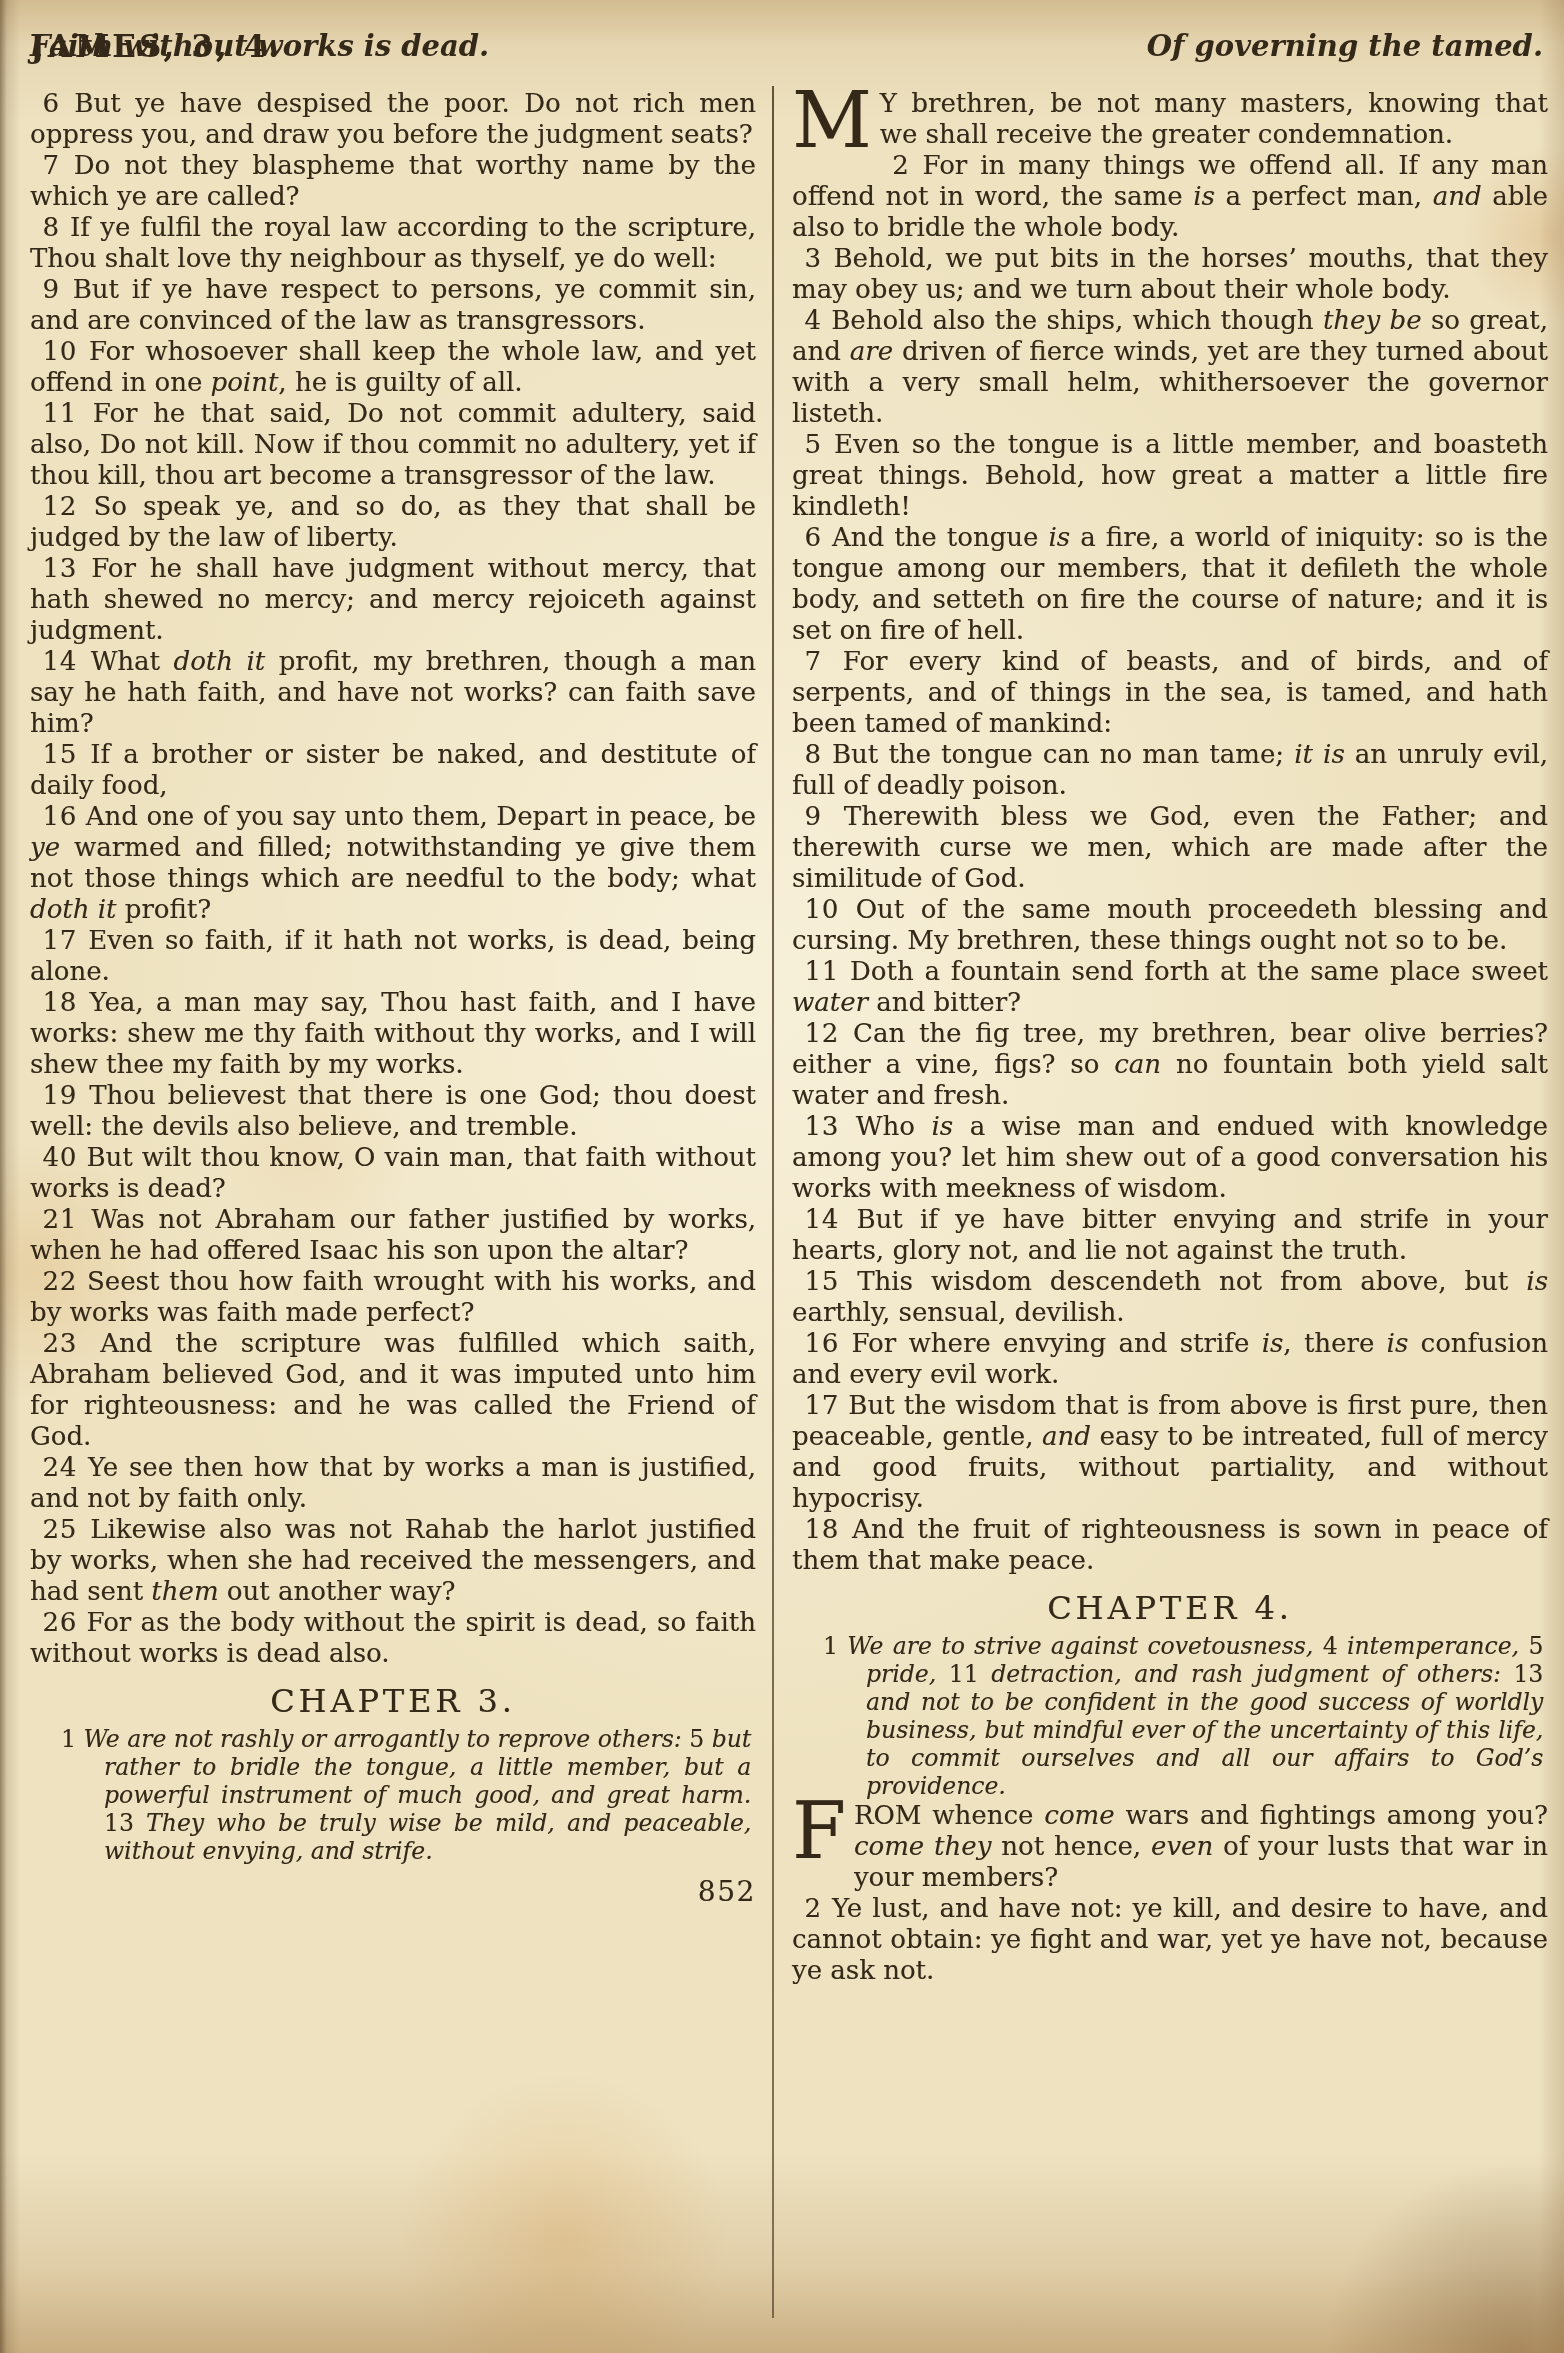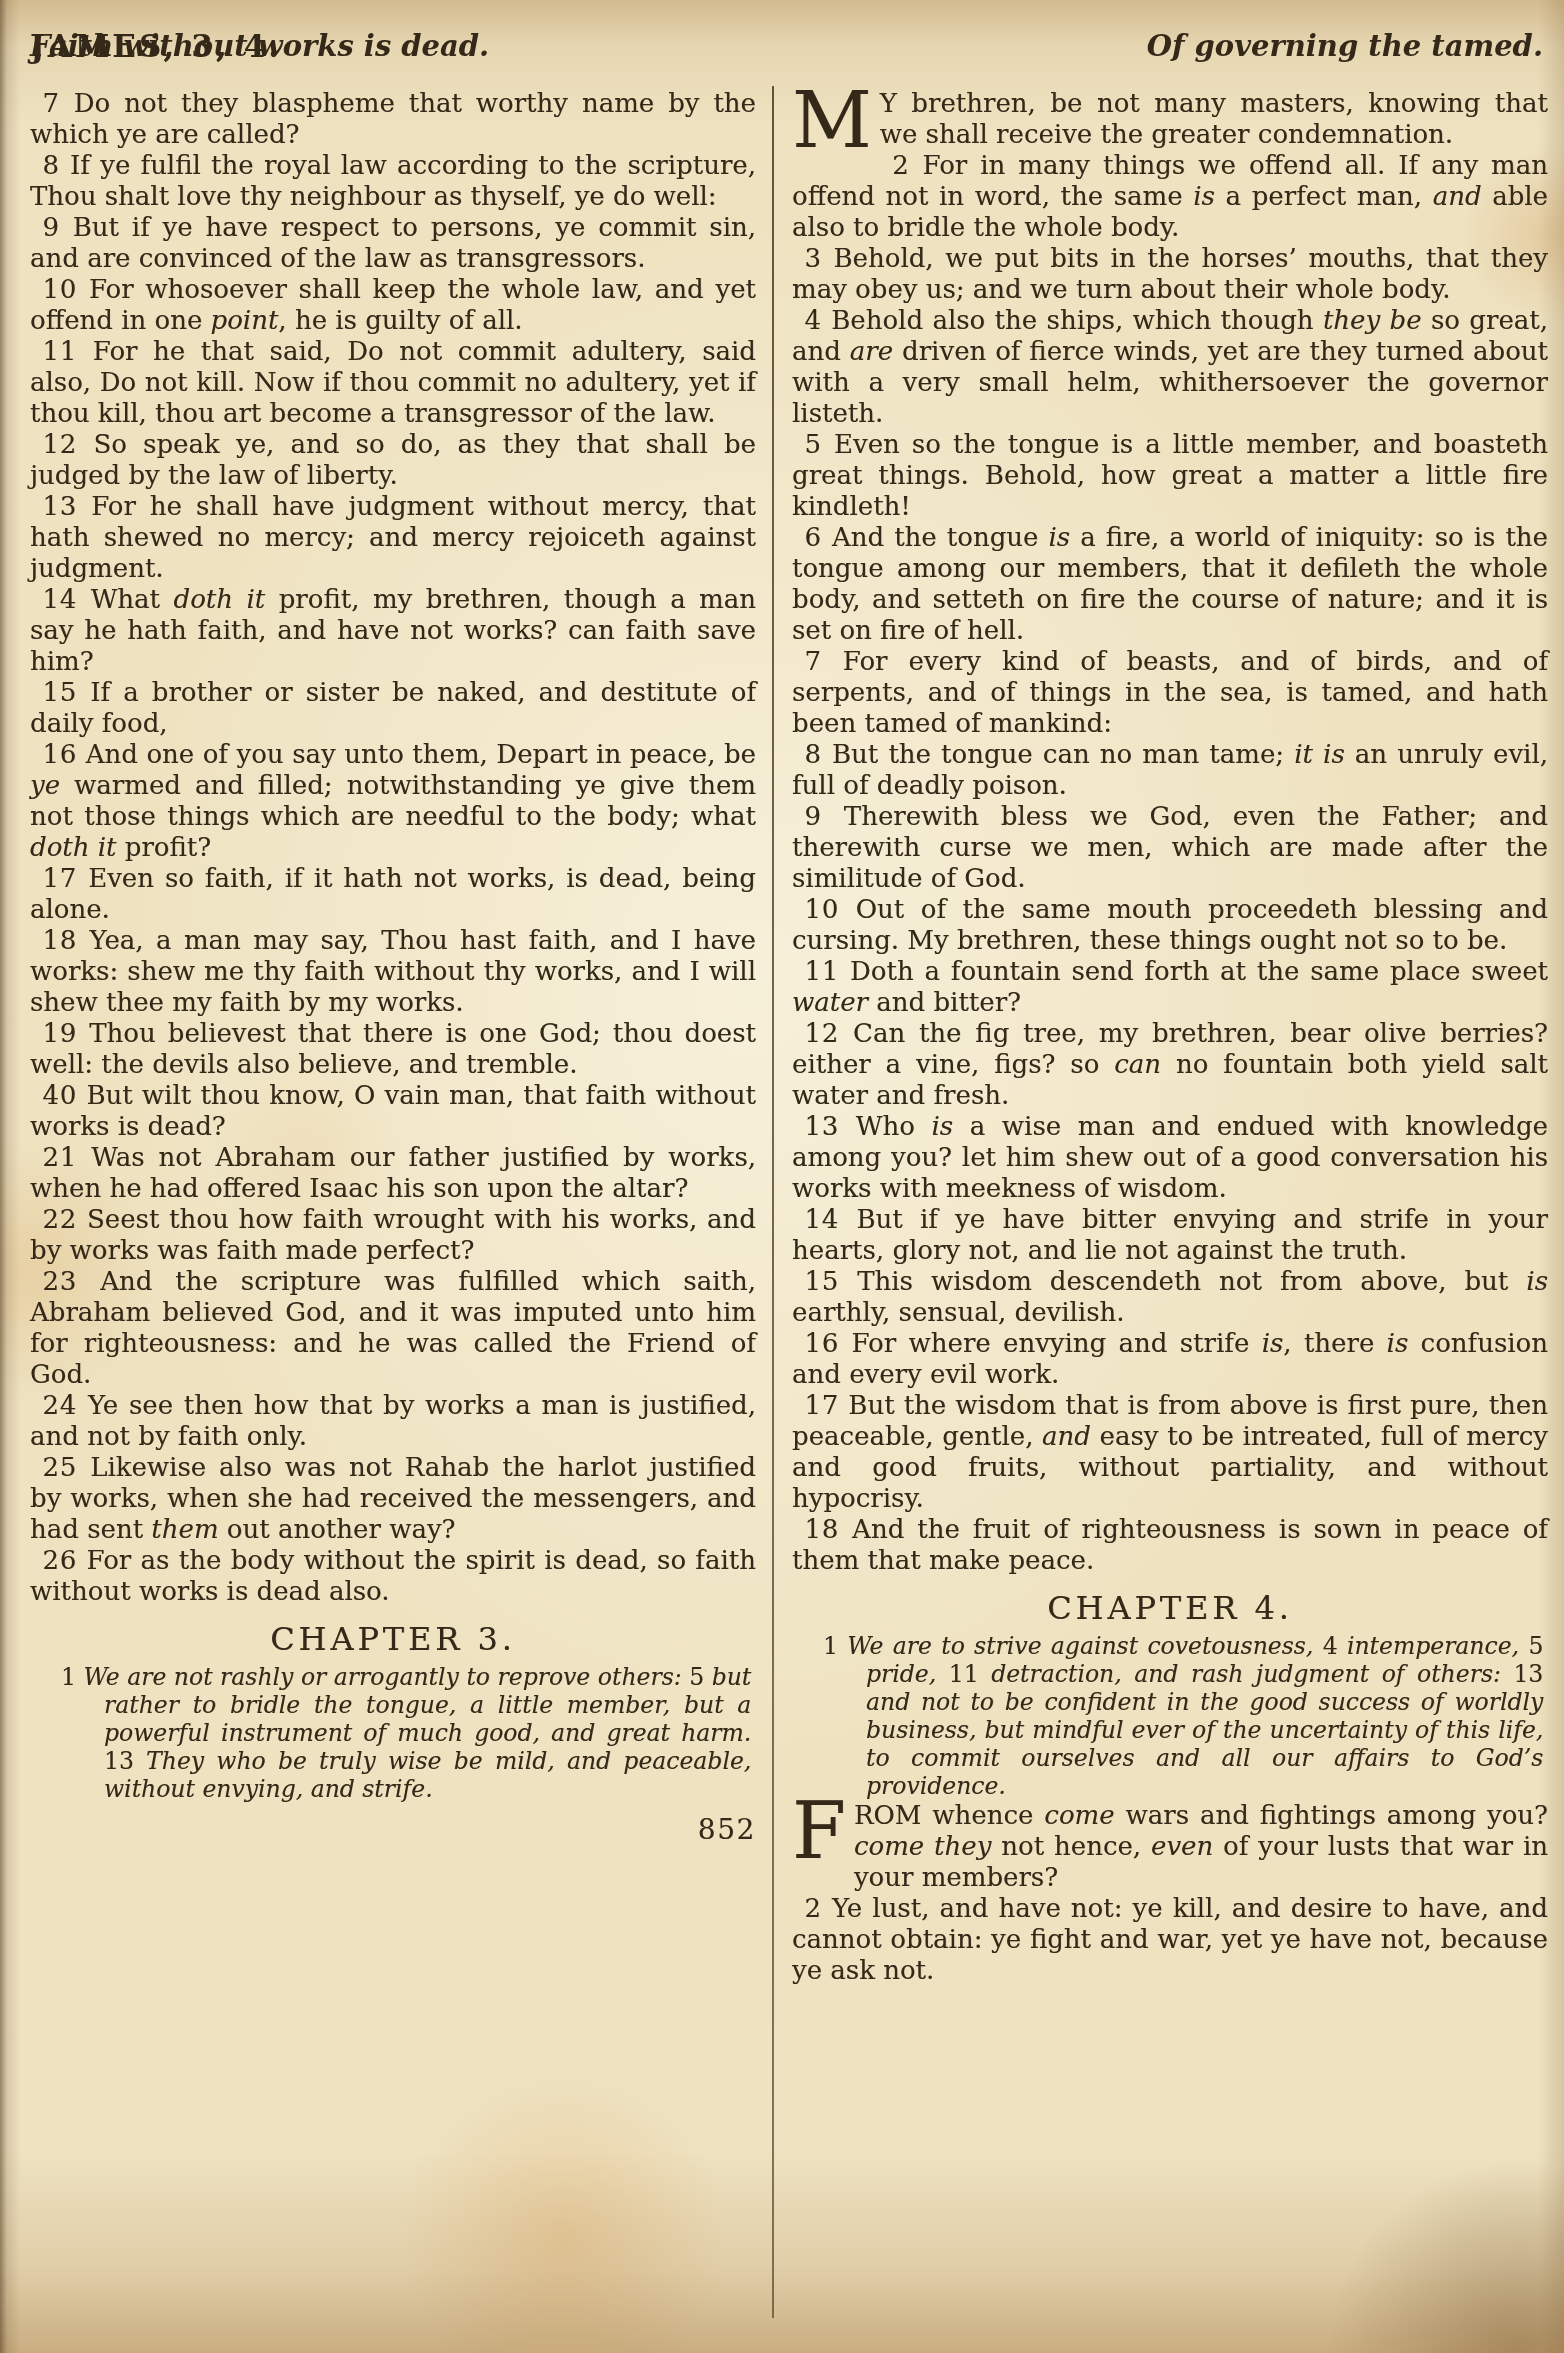--- a/index.html
+++ b/index.html
@@ -67,20 +67,21 @@
 <body>
 
 <div class="page">
   <div class="running-head">
     <div class="rh-left">Faith without works is dead.</div>
     <div class="rh-center">JAMES, 3, 4.</div>
     <div class="rh-right">Of governing the tamed.</div>
   </div>
 
   <div class="col col-left" id="col-left">
+      <p class="verse"><span class="vn">6</span> But ye have despised the poor.  Do not rich men oppress you, and draw you before the judgment seats?</p>
       <p class="verse"><span class="vn">7</span> Do not they blaspheme that worthy name by the which ye are called?</p>
       <p class="verse"><span class="vn">8</span> If ye fulfil the royal law according to the scripture, Thou shalt love thy neighbour as thyself, ye do well:</p>
       <p class="verse"><span class="vn">9</span> But if ye have respect to persons, ye commit sin, and are convinced of the law as transgressors.</p>
       <p class="verse"><span class="vn">10</span> For whosoever shall keep the whole law, and yet offend in one <i>point</i>, he is guilty of all.</p>
       <p class="verse"><span class="vn">11</span> For he that said, Do not commit adultery, said also, Do not kill.  Now if thou commit no adultery, yet if thou kill, thou art become a transgressor of the law.</p>
       <p class="verse"><span class="vn">12</span> So speak ye, and so do, as they that shall be judged by the law of liberty.</p>
       <p class="verse"><span class="vn">13</span> For he shall have judgment without mercy, that hath shewed no mercy; and mercy rejoiceth against judgment.</p>
       <p class="verse"><span class="vn">14</span> What <i>doth it</i> profit, my brethren, though a man say he hath faith, and have not works? can faith save him?</p>
       <p class="verse"><span class="vn">15</span> If a brother or sister be naked, and destitute of daily food,</p>
       <p class="verse"><span class="vn">16</span> And one of you say unto them, Depart in peace, be <i>ye</i> warmed and filled; notwithstanding ye give them not those things which are needful to the body; what <i>doth it</i> profit?</p>

